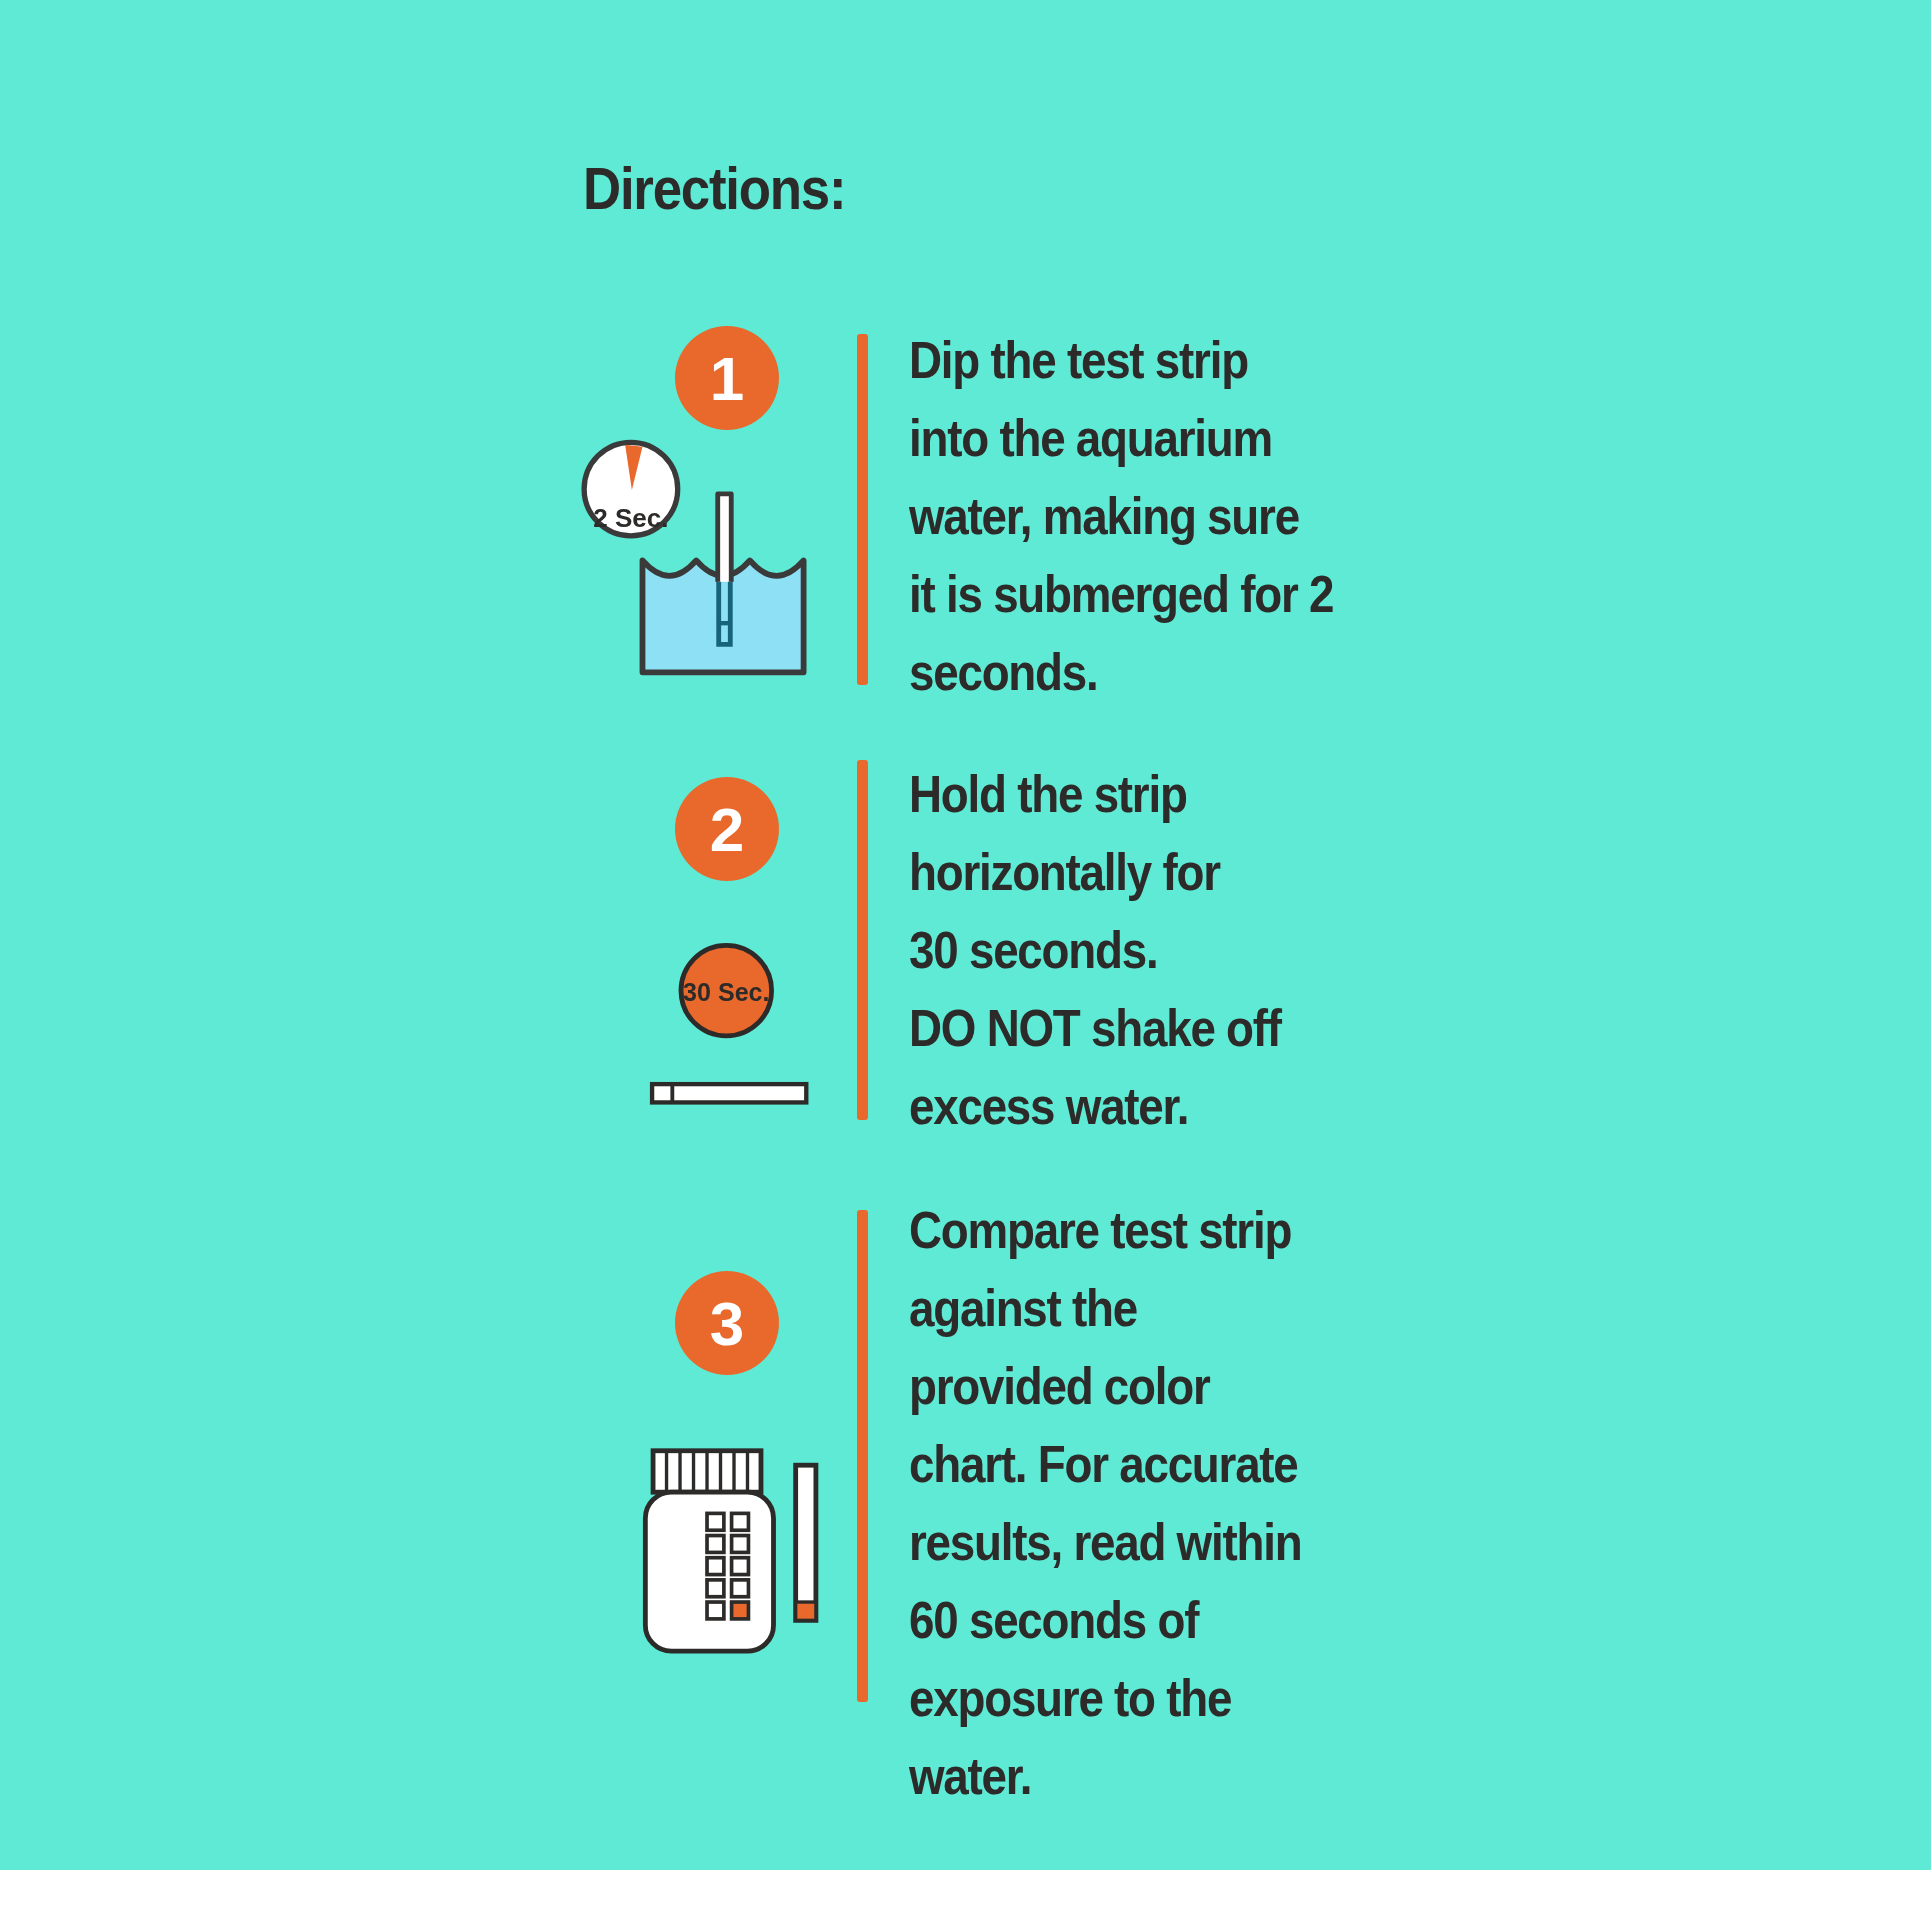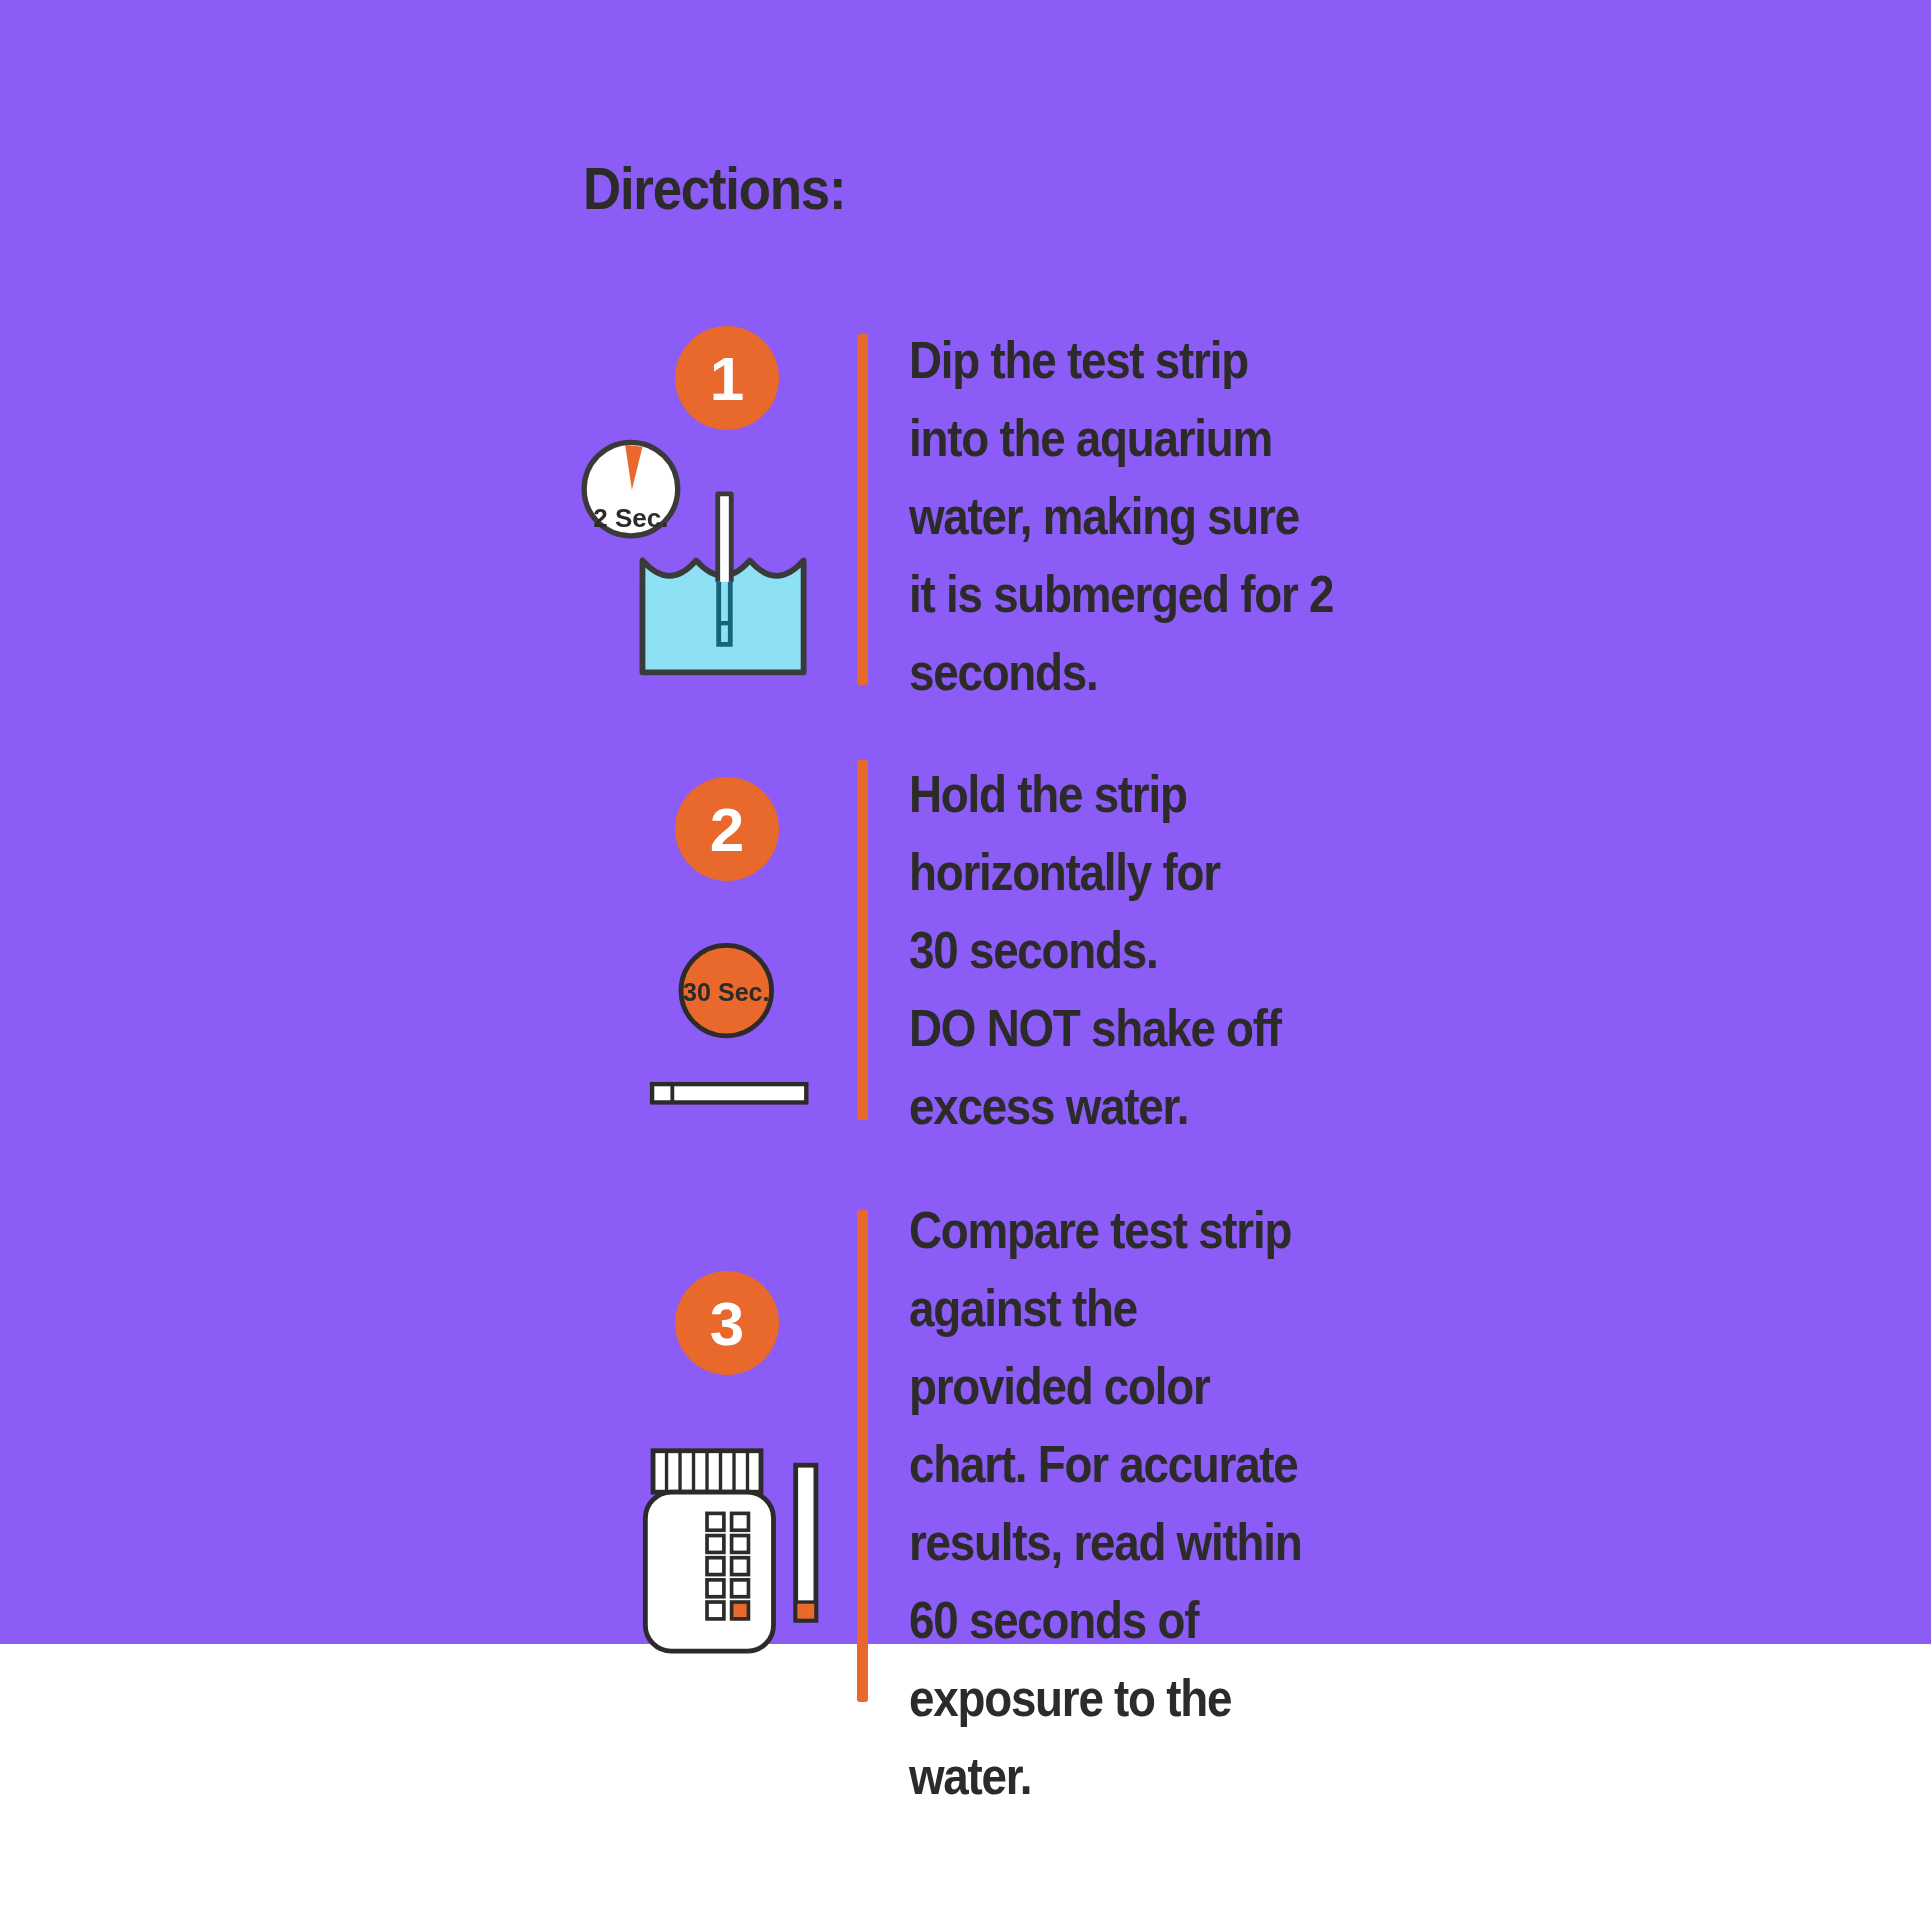--- a/index.html
+++ b/index.html
@@ -7,22 +7,22 @@
     padding: 0;
     width: 1931px;
     height: 1931px;
     background: #ffffff;
     font-family: "Liberation Sans", sans-serif;
     overflow: hidden;
   }
   .canvas {
     position: relative;
     width: 1931px;
-    height: 1644px;
-    background: #8b5cf6;
+    height: 1870px;
+    background: #5eead4;
   }
   .title {
     position: absolute;
     left: 583px;
     top: 154px;
     font-size: 60px;
     font-weight: 700;
     color: #2d2b2a;
     letter-spacing: -1.4px;
     white-space: nowrap;

